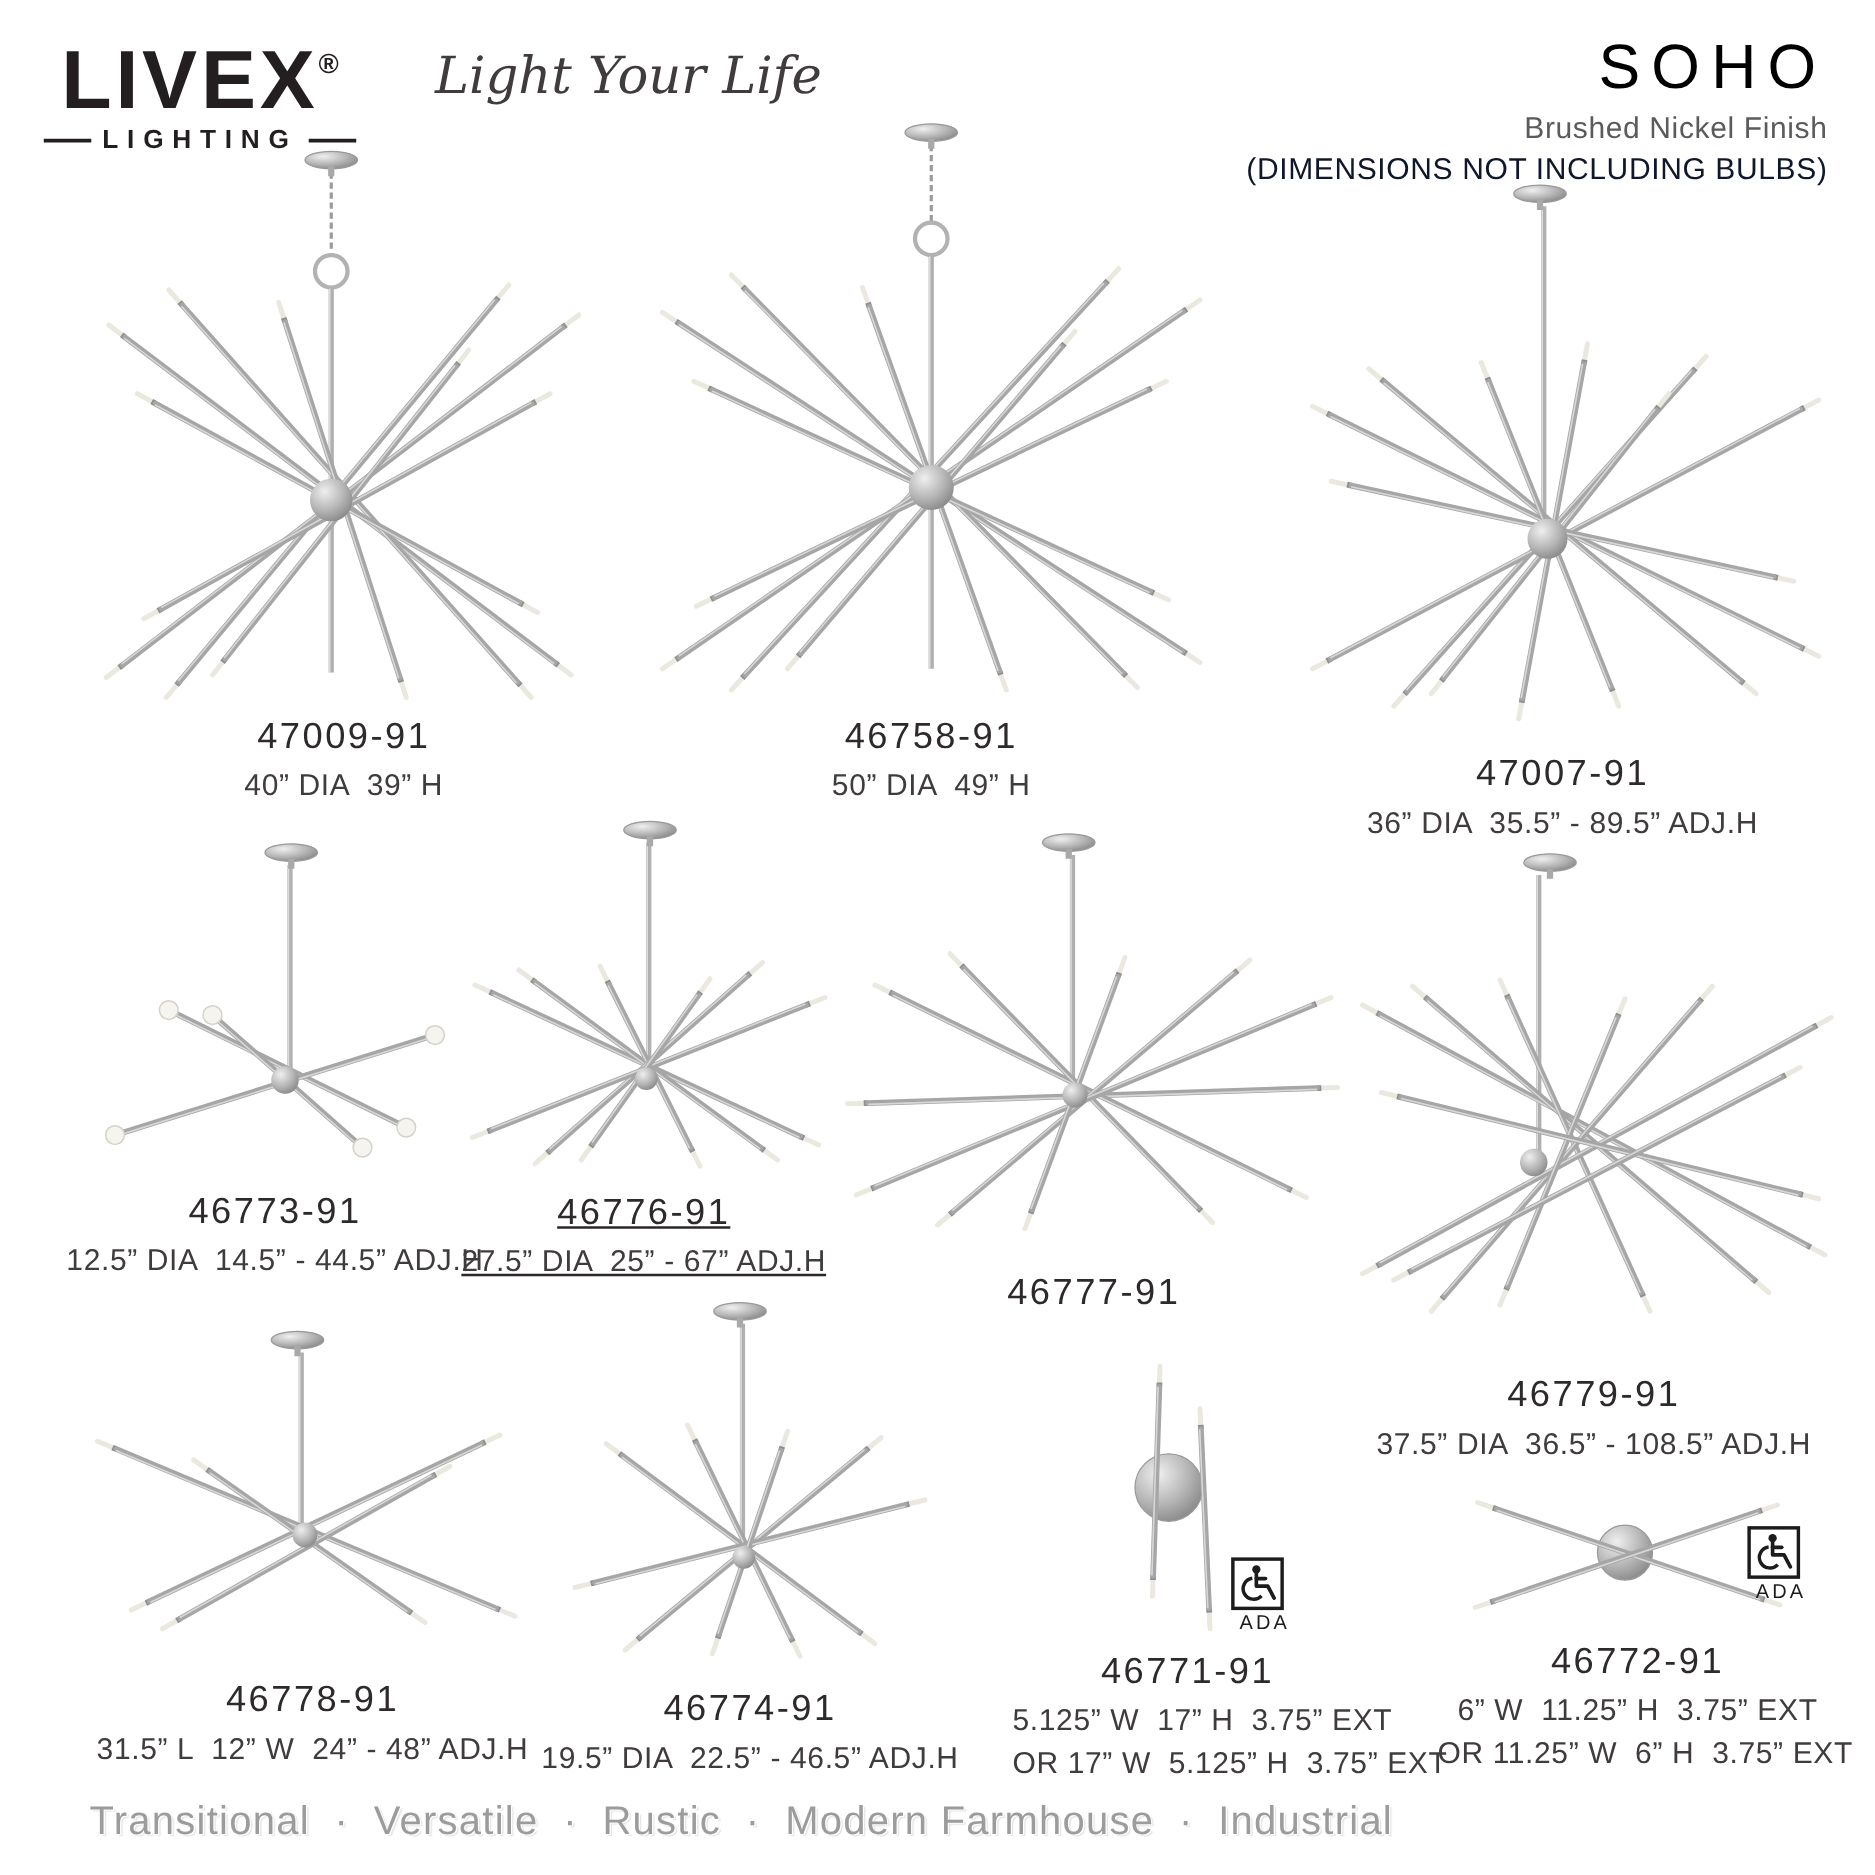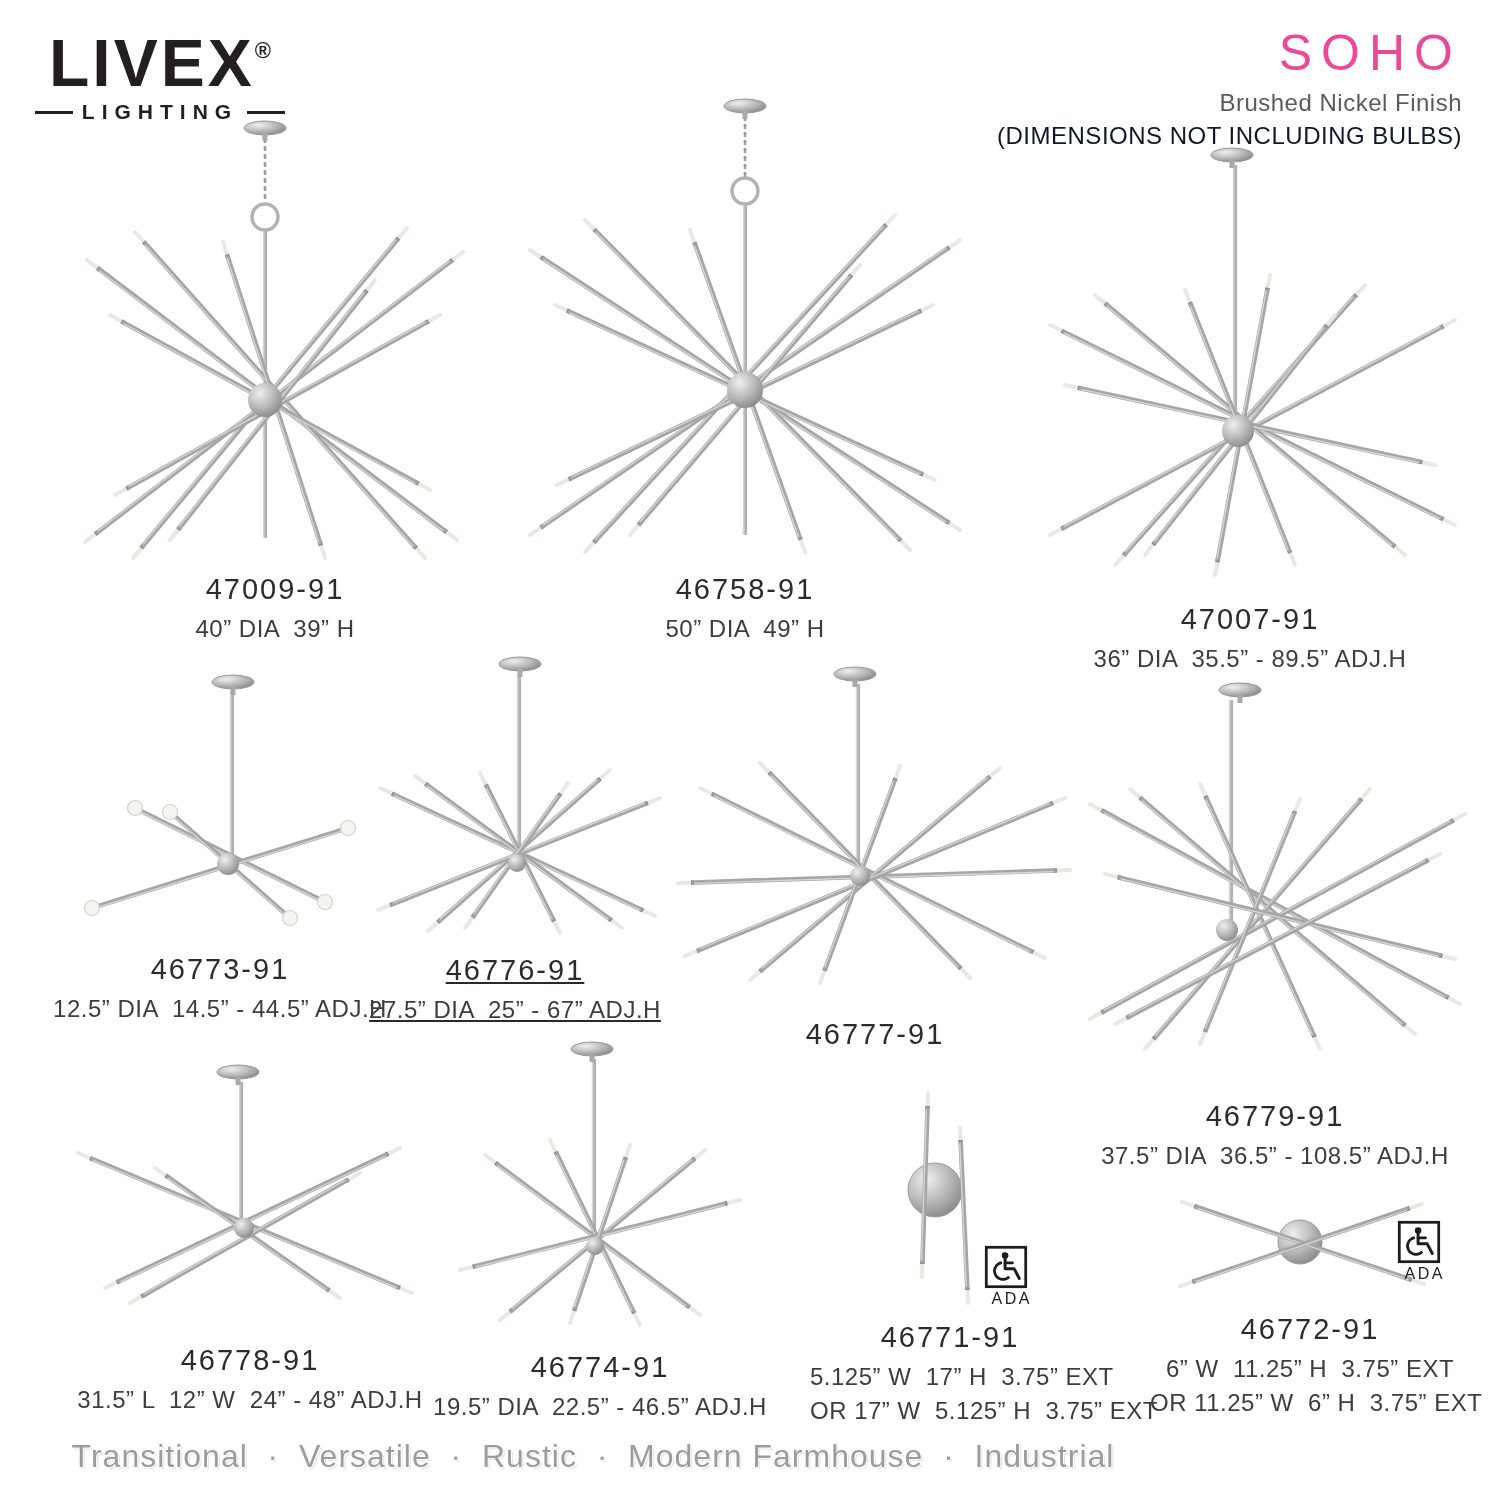--- a/index.html
+++ b/index.html
@@ -8,21 +8,21 @@
   
   .logo{position:absolute;left:35px;top:30px;width:250px;text-align:center;}
   .logo-main{font-size:66px;font-weight:bold;letter-spacing:3px;line-height:1;color:#231f20;white-space:nowrap;}
   .logo-reg{font-size:22px;vertical-align:28px;letter-spacing:0;}
   .logo-sub{display:flex;align-items:center;gap:9px;margin-top:4px;}
   .logo-sub .rule{flex:1;height:3px;background:#231f20;}
   .logo-sub .txt{font-size:21px;font-weight:bold;letter-spacing:7px;color:#231f20;}
   .script-tag{position:absolute;left:348px;top:36px;font-family:"DejaVu Serif",serif;
         font-style:italic;font-size:41px;color:#403c3d;}
   .hdr-right{position:absolute;right:38px;top:26px;text-align:right;}
-  .soho{font-size:50px;letter-spacing:9px;color:#ec4899;line-height:1.1;}
+  .soho{font-size:50px;letter-spacing:9px;color:#000000;line-height:1.1;}
   .finish{font-size:24px;color:#5d5a5b;margin-top:8px;letter-spacing:0.5px;}
   .note{font-size:24px;color:#0f172a;margin-top:5px;letter-spacing:0.5px;}
   
   .card{position:absolute;text-align:center;}
   .card svg{display:block;margin:0 auto;}
   .model{font-size:29px;letter-spacing:2px;color:#2e2a2b;margin-top:8px;white-space:pre;}
   .dims{font-size:24px;letter-spacing:0.5px;color:#403c3d;margin-top:7px;white-space:pre;line-height:1.35;}
   .ada{position:absolute;text-align:center;width:52px;}
   .ada-label{font-size:16px;letter-spacing:2.5px;color:#1c1c1c;margin-top:1px;text-align:right;}
   
@@ -36,20 +36,21 @@
 <div id="page">
 
   <div class="logo">
     <div class="logo-main"><span>LIVEX</span><span class="logo-reg">®</span></div>
     <div class="logo-sub">
       <span class="rule"></span>
       <span class="txt">LIGHTING</span>
       <span class="rule"></span>
     </div>
   </div>
+  <div class="script-tag">Light Your Life</div>
   <div class="hdr-right">
     <div class="soho">SOHO</div>
     <div class="finish">Brushed Nickel Finish</div>
     <div class="note">(DIMENSIONS NOT INCLUDING BULBS)</div>
   </div>
 
   <div class="card" style="left:75px;top:110px;width:400px;">
     <svg viewBox="0 0 400 455" width="400" height="455">
         <defs>
           <radialGradient id="sph0" cx="35%" cy="30%" r="80%">

